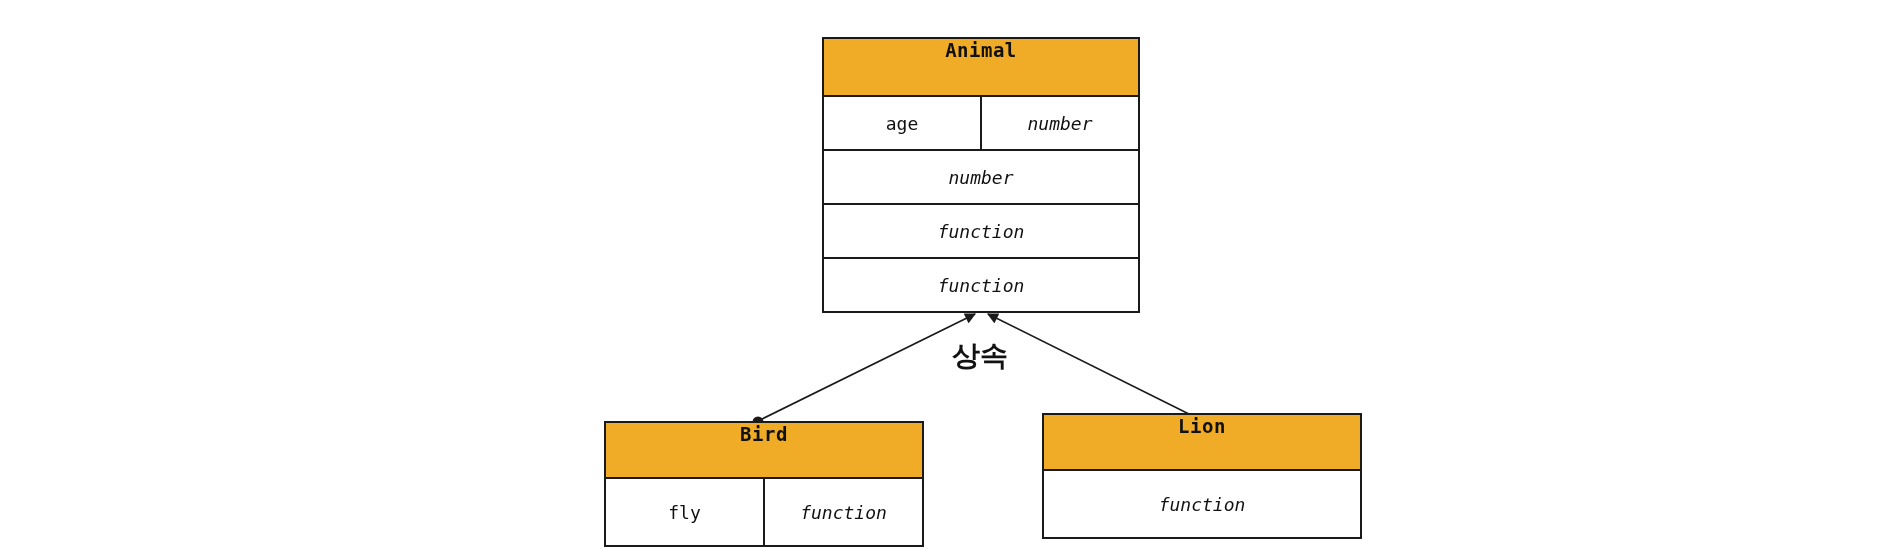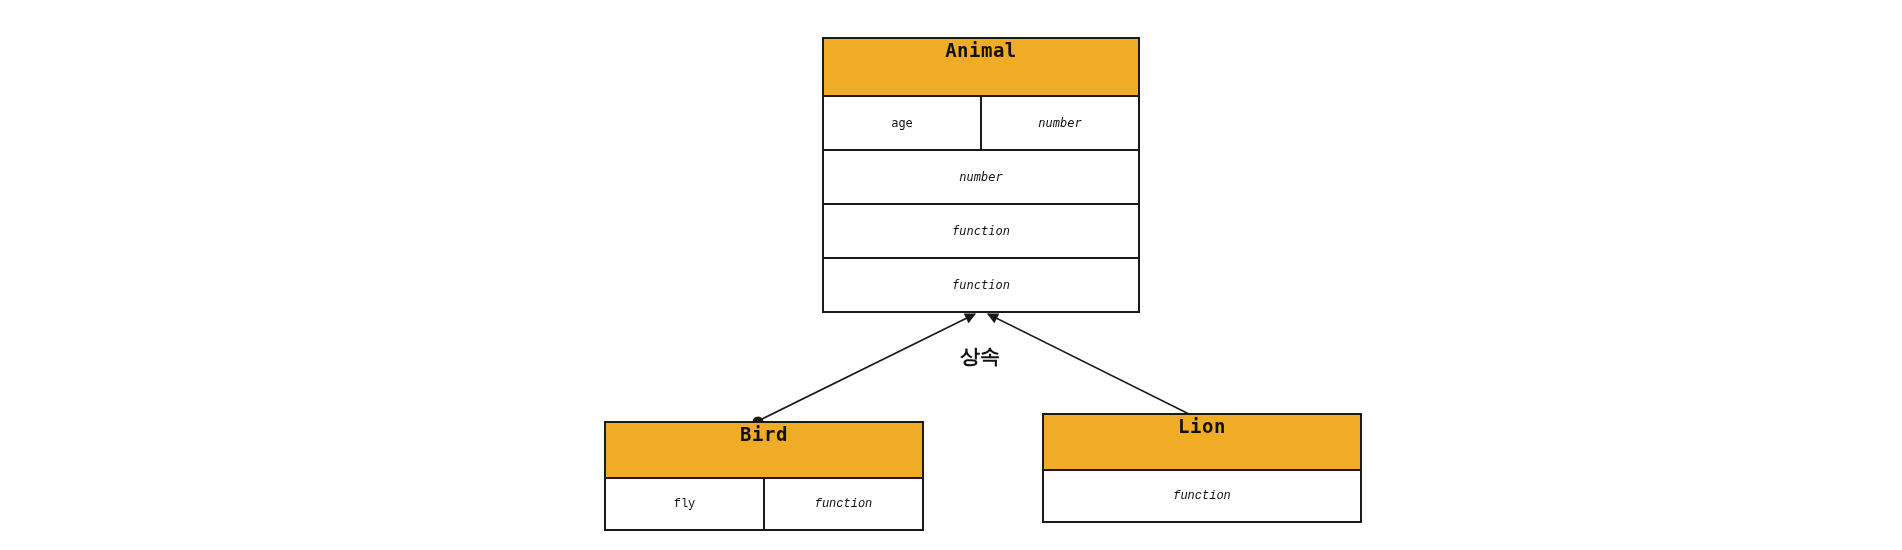--- a/index.html
+++ b/index.html
@@ -29,35 +29,35 @@
     border-bottom:2px solid var(--border);
     display:flex;justify-content:center;
     font-weight:bold;font-size:19px;
     letter-spacing:0.5px;
   }
   .uml-row{display:flex;}
   .uml-row + .uml-row{border-top:2px solid var(--border);}
   .cell{
     flex:1 1 50%;
     display:flex;align-items:center;justify-content:center;
-    font-size:12px;
+    font-size:18px;
   }
   .cell.member-name{border-right:2px solid var(--border);}
   .cell.member-type{font-style:italic;}
   .animal .uml-header{height:56px;}
   .animal .uml-row{height:52px;}
   .child .uml-header{height:54px;}
-  .child .uml-row{height:50px;font-family:Liberation Mono, monospace;}
+  .child .uml-row{height:66px;}
   .relationship-label{
     position:absolute;
     left:980px;top:356px;
     transform:translate(-50%,-50%);
     font-family:"Liberation Sans","DejaVu Sans",sans-serif;
     font-weight:bold;
-    font-size:20px;
+    font-size:28px;
     color:var(--text);
     white-space:nowrap;
   }
 </style>
 </head>
 <body>
 
 <div class="canvas">
 
   <svg class="connectors" viewBox="0 0 1902 550" xmlns="http://www.w3.org/2000/svg">

